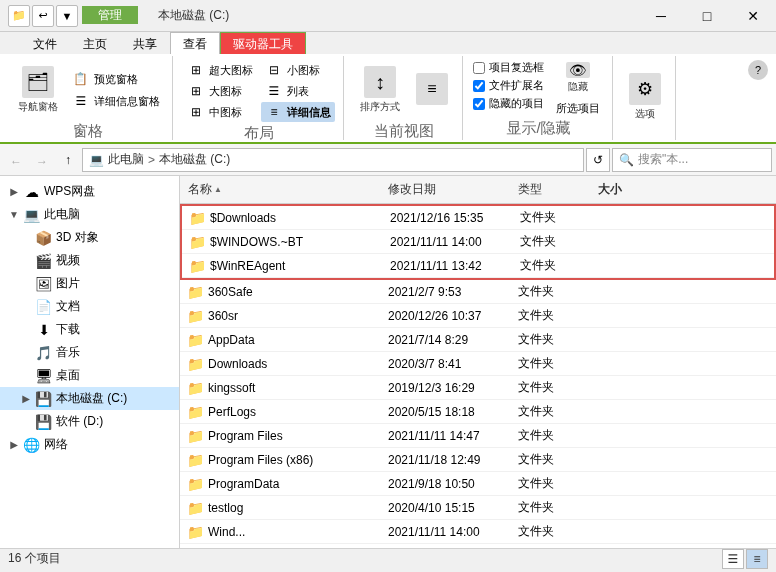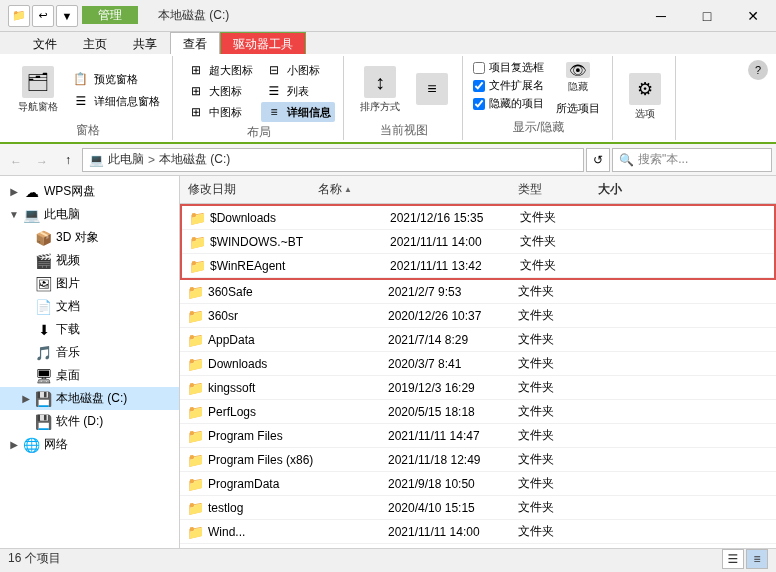--- a/index.html
+++ b/index.html
@@ -16,21 +16,21 @@
 
     
     .ribbon-tabs { height: 22px; background: #f0f0f0; display: flex; padding-left: 20px; }
     .ribbon-tab { padding: 3px 12px; font-size: 12px; cursor: pointer; border: 1px solid transparent; border-bottom: none; }
     .ribbon-tab.active { background: #fff; border-color: #bbb; color: #000; }
     .ribbon-tab.manage { background: #ef4444; color: #fff; border-color: #70ad47; }
 
     
     .ribbon { height: 90px; background: #fff; border-bottom: 2px solid #6aab1e; display: flex; align-items: stretch; padding: 2px 4px; gap: 2px; }
     .ribbon-group { display: flex; flex-direction: column; align-items: center; border-right: 1px solid #d0d0d0; padding: 4px 8px; min-width: 60px; }
-    .ribbon-group-label { font-size: 12px; color: #666; margin-top: auto; padding-top: 2px; }
+    .ribbon-group-label { font-size: 15px; color: #666; margin-top: auto; padding-top: 2px; }
     .ribbon-group-content { display: flex; align-items: center; gap: 4px; flex: 1; }
     .ribbon-btn { display: flex; flex-direction: column; align-items: center; justify-content: center; padding: 4px 6px; border-radius: 3px; cursor: pointer; min-width: 40px; height: 60px; }
     .ribbon-btn-icon { width: 32px; height: 32px; background: #ddd; border-radius: 2px; display: flex; align-items: center; justify-content: center; font-size: 18px; margin-bottom: 2px; }
     .ribbon-btn-label { font-size: 10px; text-align: center; color: #333; }
     .ribbon-small-btn { display: flex; align-items: center; gap: 4px; padding: 1px 4px; cursor: pointer; border-radius: 2px; font-size: 11px; white-space: nowrap; }
     .ribbon-small-icon { width: 18px; height: 18px; display: flex; align-items: center; justify-content: center; font-size: 12px; }
     .checkbox-area { display: flex; flex-direction: column; gap: 3px; font-size: 11px; }
     .checkbox-row { display: flex; align-items: center; gap: 4px; }
     .checkbox-row input { width: 12px; height: 12px; }
 
@@ -304,26 +304,26 @@
     <div class="sidebar-item">
       <span class="expand">▶</span>
       <span class="icon">🌐</span>
       <span class="label">网络</span>
     </div>
   </div>
 
   <div class="file-area">
 
     <div class="file-header">
-      <div class="file-header-cell col-date">
-        <span>修改日期</span>
-      </div>
       <div class="file-header-cell col-name">
         <span>名称</span>
         <span class="sort-arrow">▲</span>
+      </div>
+      <div class="file-header-cell col-date">
+        <span>修改日期</span>
       </div>
       <div class="file-header-cell col-type">
         <span>类型</span>
       </div>
       <div class="file-header-cell col-size">
         <span>大小</span>
       </div>
     </div>
 
     <div style="border: 2px solid #d9534f; margin: 0;">

